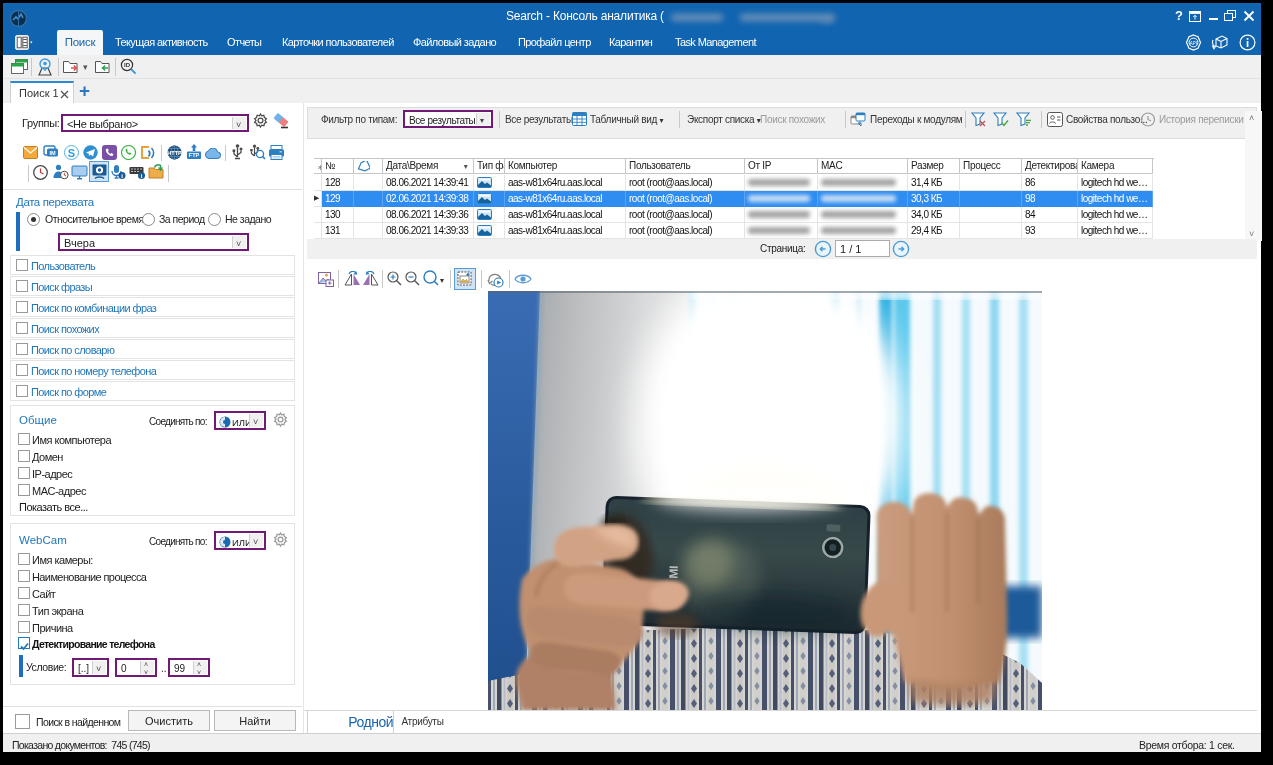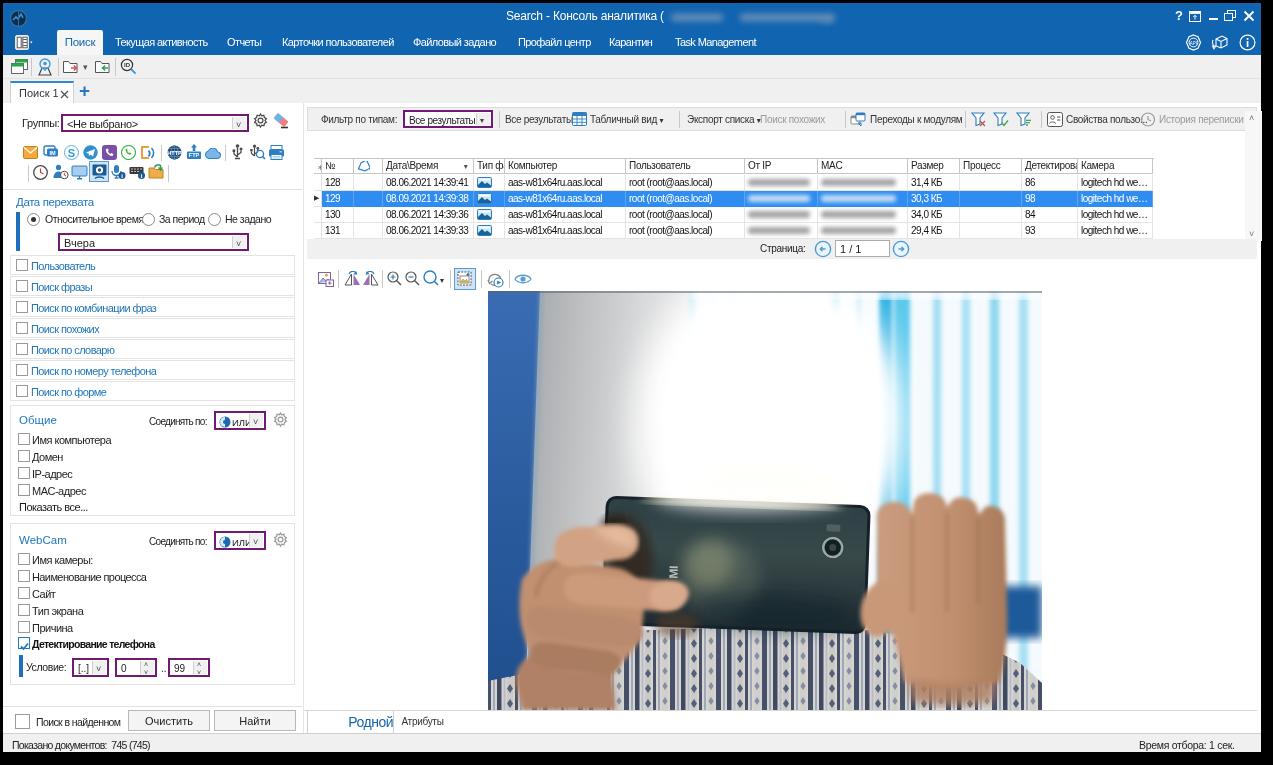--- a/index.html
+++ b/index.html
@@ -23,21 +23,21 @@
   .bluetext { color:#2177bb; }
   .cb { position:absolute; width:12px; height:12px; border:1px solid #9a9a9a; background:#fff; }
   .cbrow-label { position:absolute; left:20px; top:4px; font-size:11px; letter-spacing:-0.6px; color:#2177bb; }
   .accent { position:absolute; width:4px; background:#1d6fbd; }
   .radio { width:13px; height:13px; border:1px solid #8a8a8a; border-radius:50%; background:#fff; }
   .rdot { position:absolute; left:3px; top:3px; width:5px; height:5px; border-radius:50%; background:#333; }
   .combo { position:absolute; background:#fff; border:2px solid #701a75; }
   .combo .arrowbox { position:absolute; right:1px; top:1px; bottom:1px; width:14px; background:#f0f0f0; border-left:1px solid #d0d0d0; }
   .chev { position:absolute; font-size:9px; color:#444; }
   #rpanel { position:absolute; left:300px; top:100px; width:958px; height:633px; background:#fff; border-left:1px solid #e5e5e5; }
-  #ftoolbar { position:absolute; left:3px; top:4px; width:950px; height:24px; background:#f0f0f0; border:1px solid #dcdcdc; }
+  #ftoolbar { position:absolute; left:3px; top:4px; width:950px; height:32px; background:#f0f0f0; border:1px solid #dcdcdc; }
   .ft { position:absolute; top:6px; font-size:10px; letter-spacing:-0.3px; color:#333; white-space:nowrap; }
   .gray { color:#9b9b9b; }
   #grouphdr { position:absolute; left:3px; top:29px; width:936px; height:22px; background:#fafafa; }
   #grid { position:absolute; left:10px; top:55px; width:840px; height:80px; border-top:1px solid #c6c6c6; }
   .hdrcell { position:absolute; top:0; height:15px; border-right:1px solid #c6c6c6; border-bottom:1px solid #c6c6c6; font-size:10px; letter-spacing:-0.3px; color:#222; padding:1px 0 0 3px; background:#fff; white-space:nowrap; overflow:hidden; }
   .row { position:absolute; left:0; height:16px; width:840px; }
   .cell { position:absolute; top:0; height:16px; font-size:10px; letter-spacing:-0.5px; color:#111; padding:2px 0 0 3px; border-right:1px solid #e4e4e4; border-bottom:1px solid #e4e4e4; white-space:nowrap; overflow:hidden; }
   .selrow .cell { color:#fff; border-right:1px solid #5ba4ef; border-bottom:1px solid #2f8df2; background:#2f8df2; }
   .blurtxt { position:absolute; top:4px; height:7px; border-radius:3px; background:#a3a3a3; filter:blur(2px); }
   .selrow .blurtxt { background:#c8ddf2; }
@@ -503,21 +503,21 @@
         <div class="cell" style="left:646px;width:62px"></div>
         <div class="cell" style="left:708px;width:56px">86</div>
         <div class="cell" style="left:764px;width:75px">logitech hd we…</div>
       </div>
       <div class="row selrow" style="top:32px">
         <div class="cell" style="left:0;width:8px;background:#fff;border-right:1px solid #e4e4e4;border-bottom:1px solid #e4e4e4">
             <span style="position:absolute;left:0px;top:3px;font-size:7px;color:#333">▶</span>
           </div>
         <div class="cell" style="left:8px;width:32px">129</div>
         <div class="cell" style="left:40px;width:29px"></div>
-        <div class="cell" style="left:69px;width:91px">08.09.2021 14:39:38</div>
+        <div class="cell" style="left:69px;width:91px">02.06.2021 14:39:38</div>
         <div class="cell" style="left:160px;width:31px"><svg width="15" height="11" viewBox="0 0 15 11">
               <rect x=".5" y=".5" width="14" height="10" rx="1" fill="#cfe7f5" stroke="#2d7fc1"></rect>
               <path d="M1 8 L5 4 L8 7 L10 5.5 L14 8.5 V10 H1Z" fill="#17639e"></path>
               <rect x="2" y="1.5" width="11" height="2" fill="#fff" opacity=".8"></rect>
             </svg></div>
         <div class="cell" style="left:191px;width:121px">aas-w81x64ru.aas.local</div>
         <div class="cell" style="left:312px;width:119px">root (root@aas.local)</div>
         <div class="cell" style="left:431px;width:73px">
             <div class="blurtxt" style="left:3px;width:62px"></div>
           </div>

